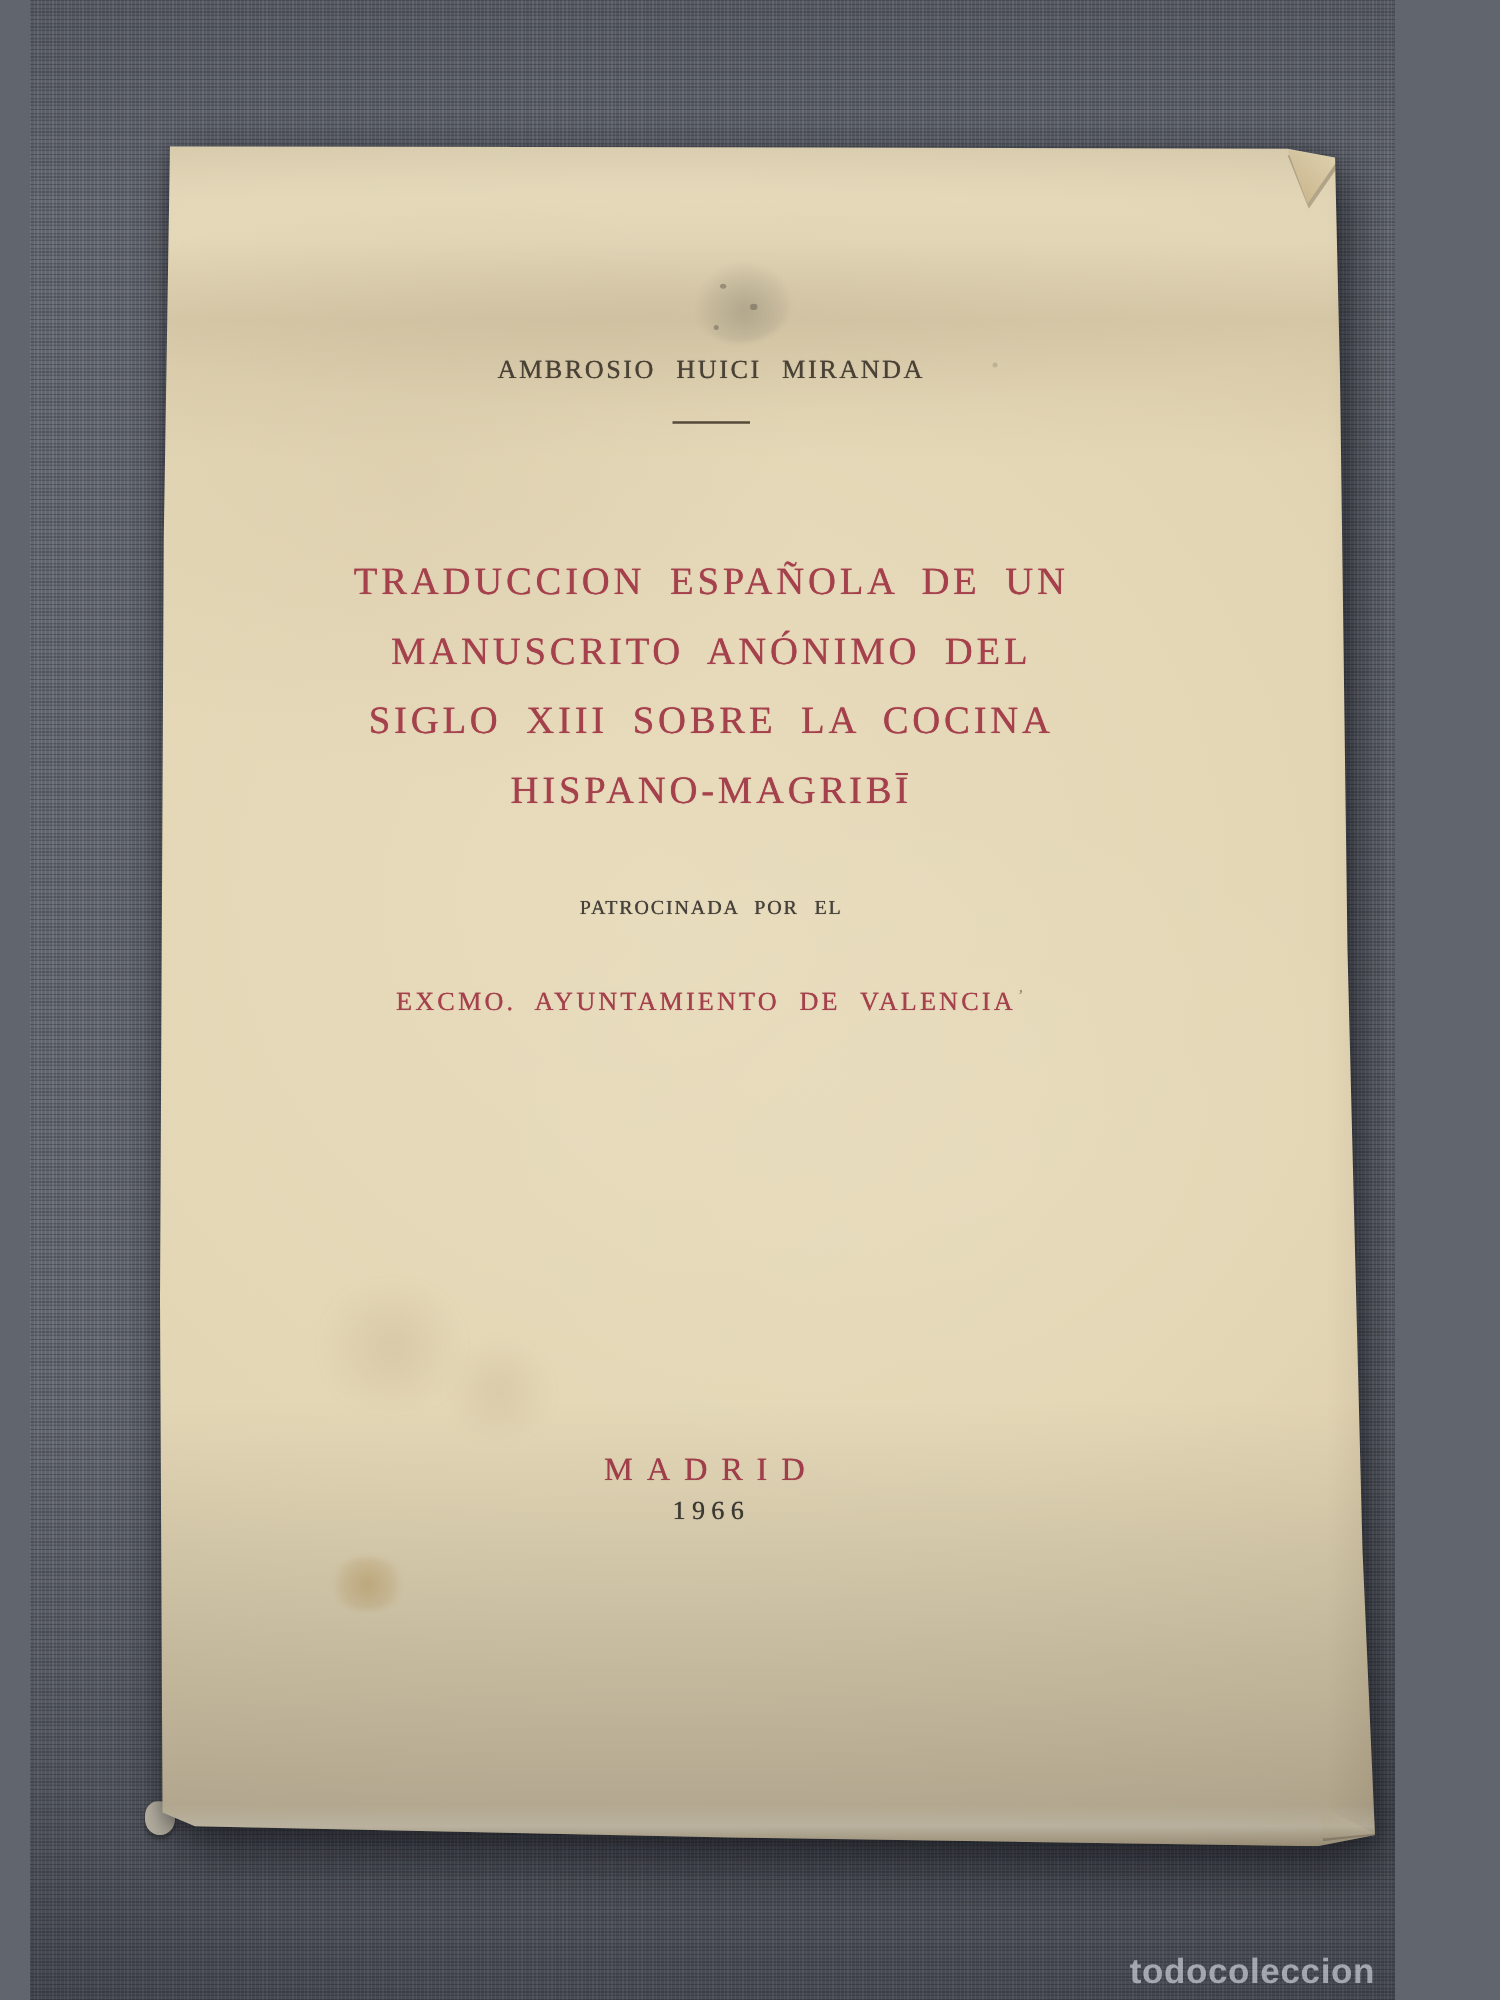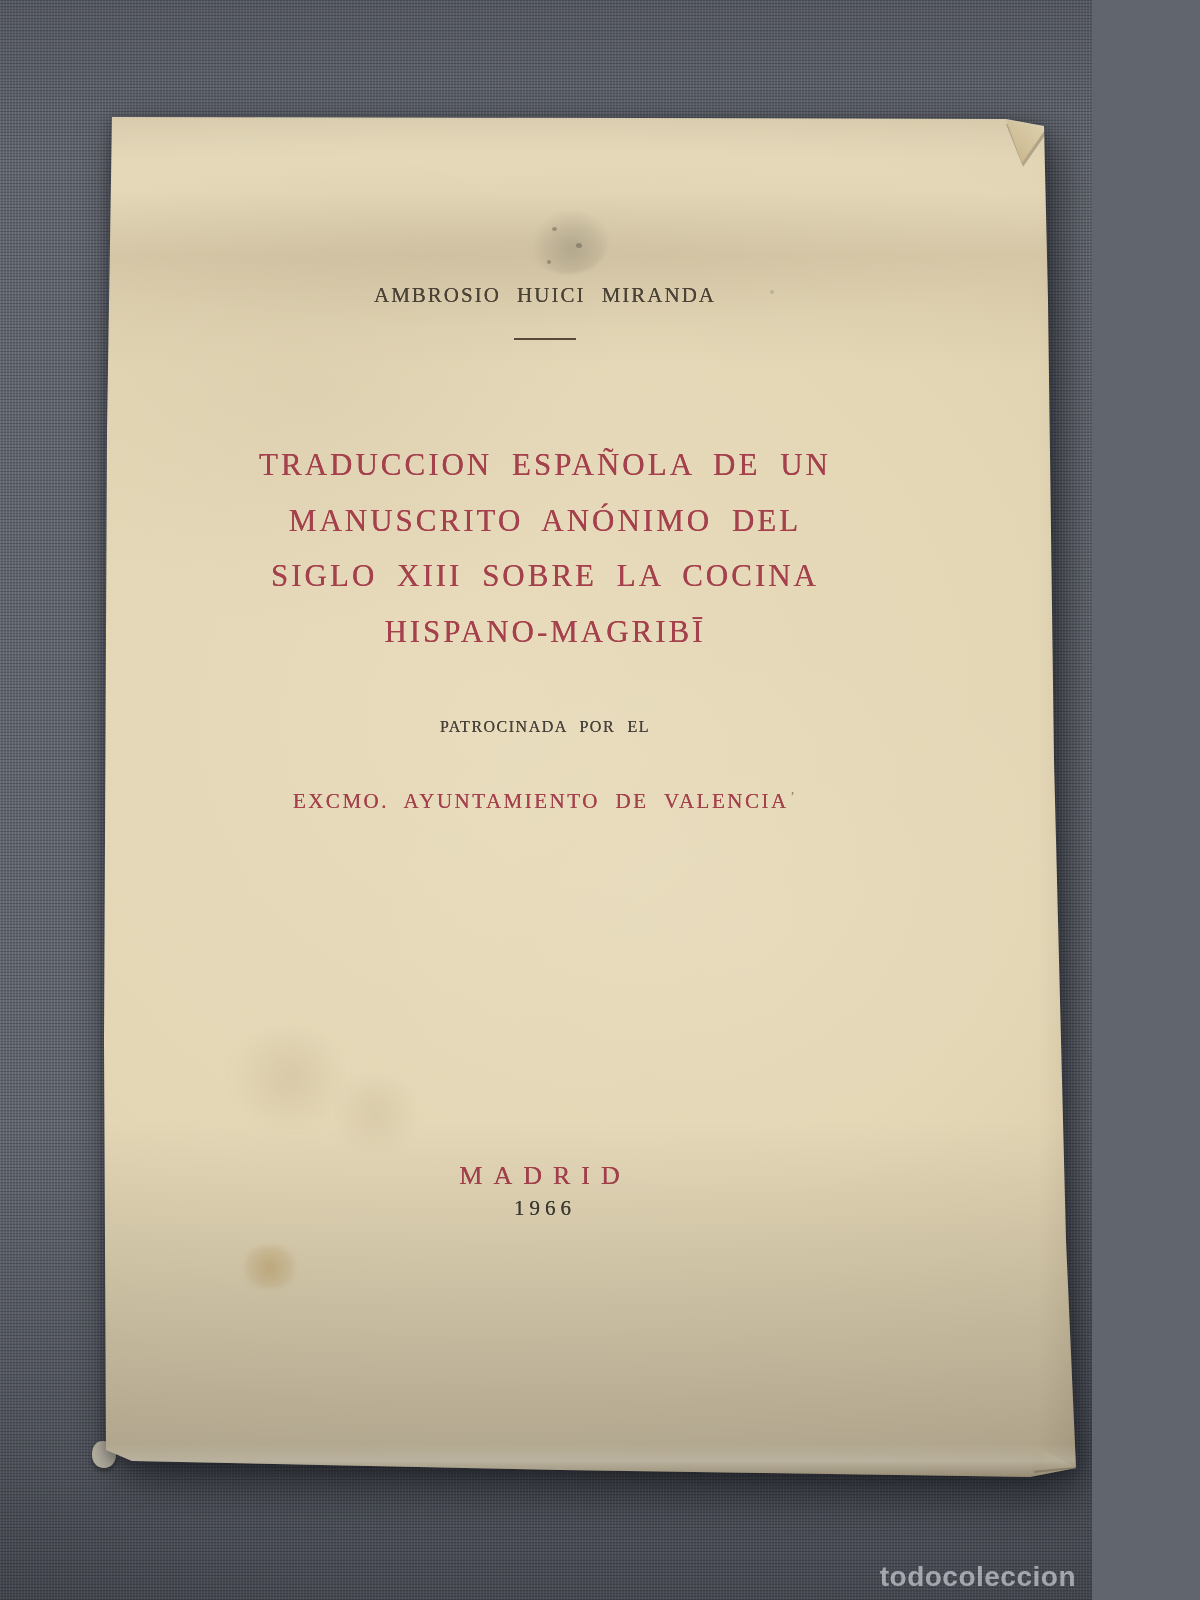--- a/index.html
+++ b/index.html
@@ -1,17 +1,17 @@
 <!DOCTYPE html>
 <html><head>
 <meta charset="utf-8">
 <style>
   html,body{margin:0;padding:0;background:#61656e;}
   .scene{position:relative;width:1092px;height:1600px;overflow:hidden;
-         font-family:"Liberation Serif", serif;background-color:#62666f;}
+         font-family:"Liberation Serif", serif;background-color:#62666f;margin-left:24px;}
   
   .fabric{position:absolute;inset:0;
     background-image:
       repeating-linear-gradient(90deg, rgba(255,255,255,0.09) 0 1px, transparent 1px 3px),
       repeating-linear-gradient(0deg, rgba(10,12,18,0.20) 0 1px, transparent 1px 3px),
       repeating-linear-gradient(0deg, rgba(0,0,0,0.07) 0 1px, transparent 1px 4px);
   }
   .vignette{position:absolute;inset:0;pointer-events:none;
     background:
       linear-gradient(180deg, rgba(8,10,16,0.14) 0%, rgba(8,10,16,0) 10%, rgba(8,10,16,0) 70%, rgba(8,10,16,0.30) 100%),

